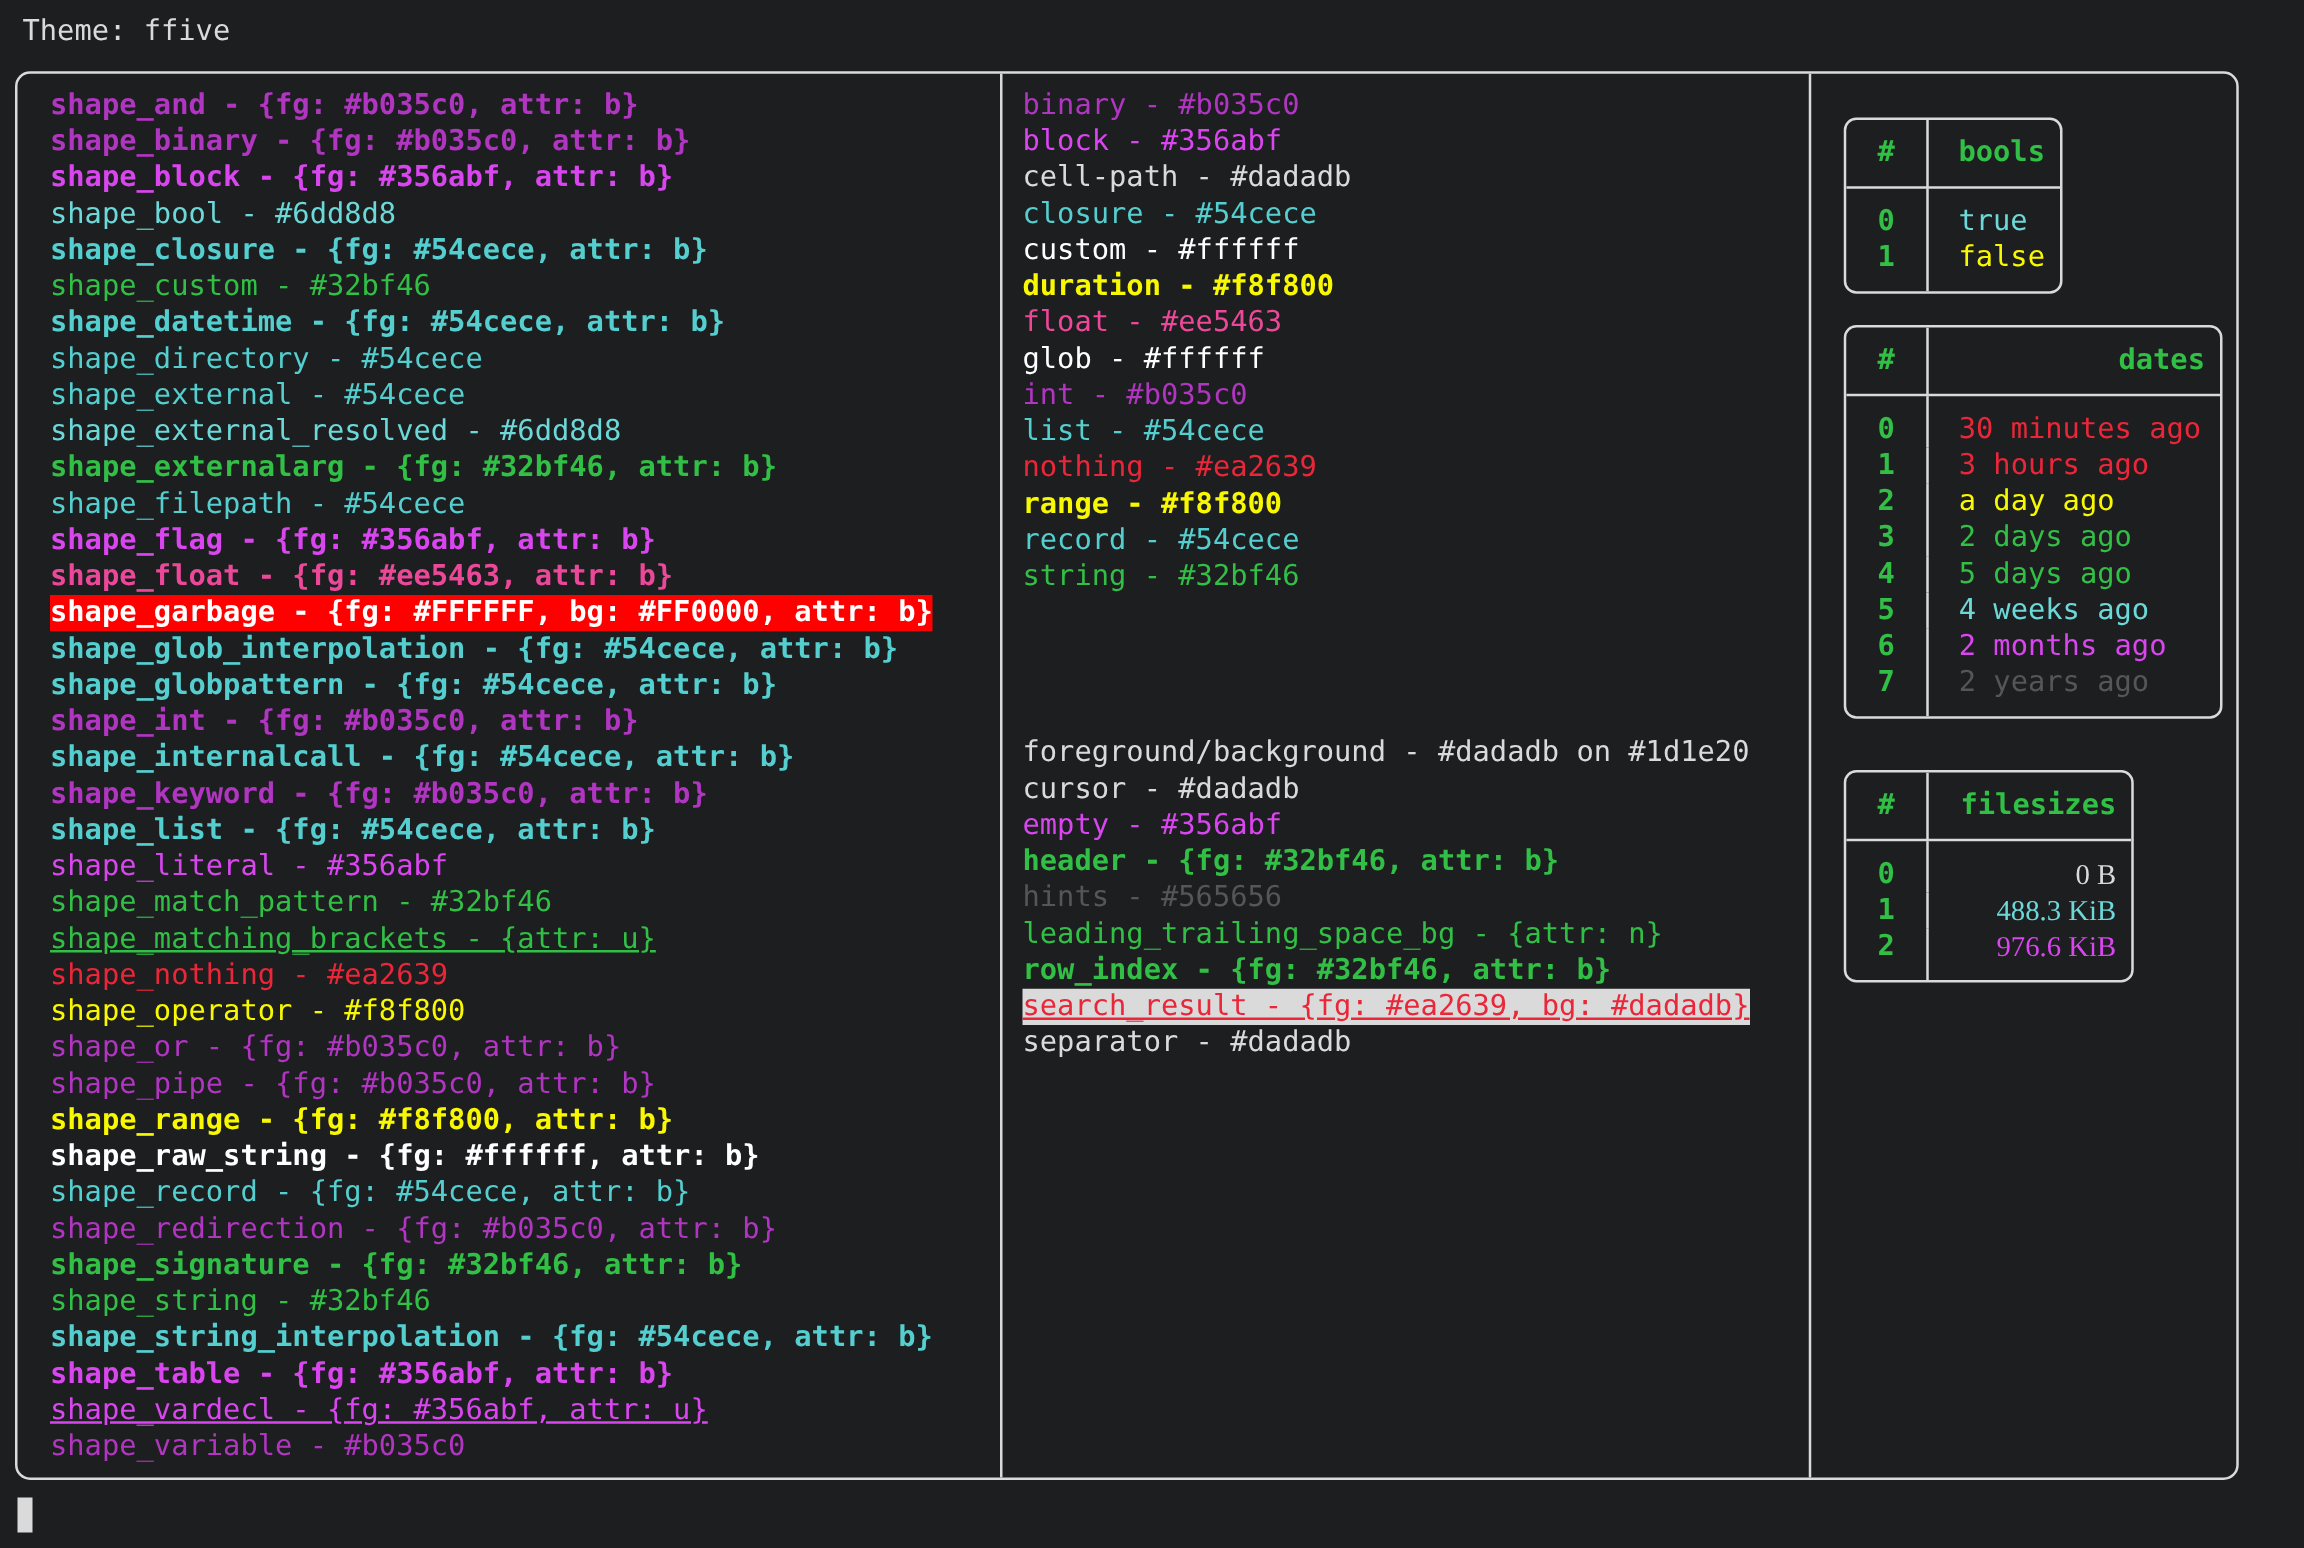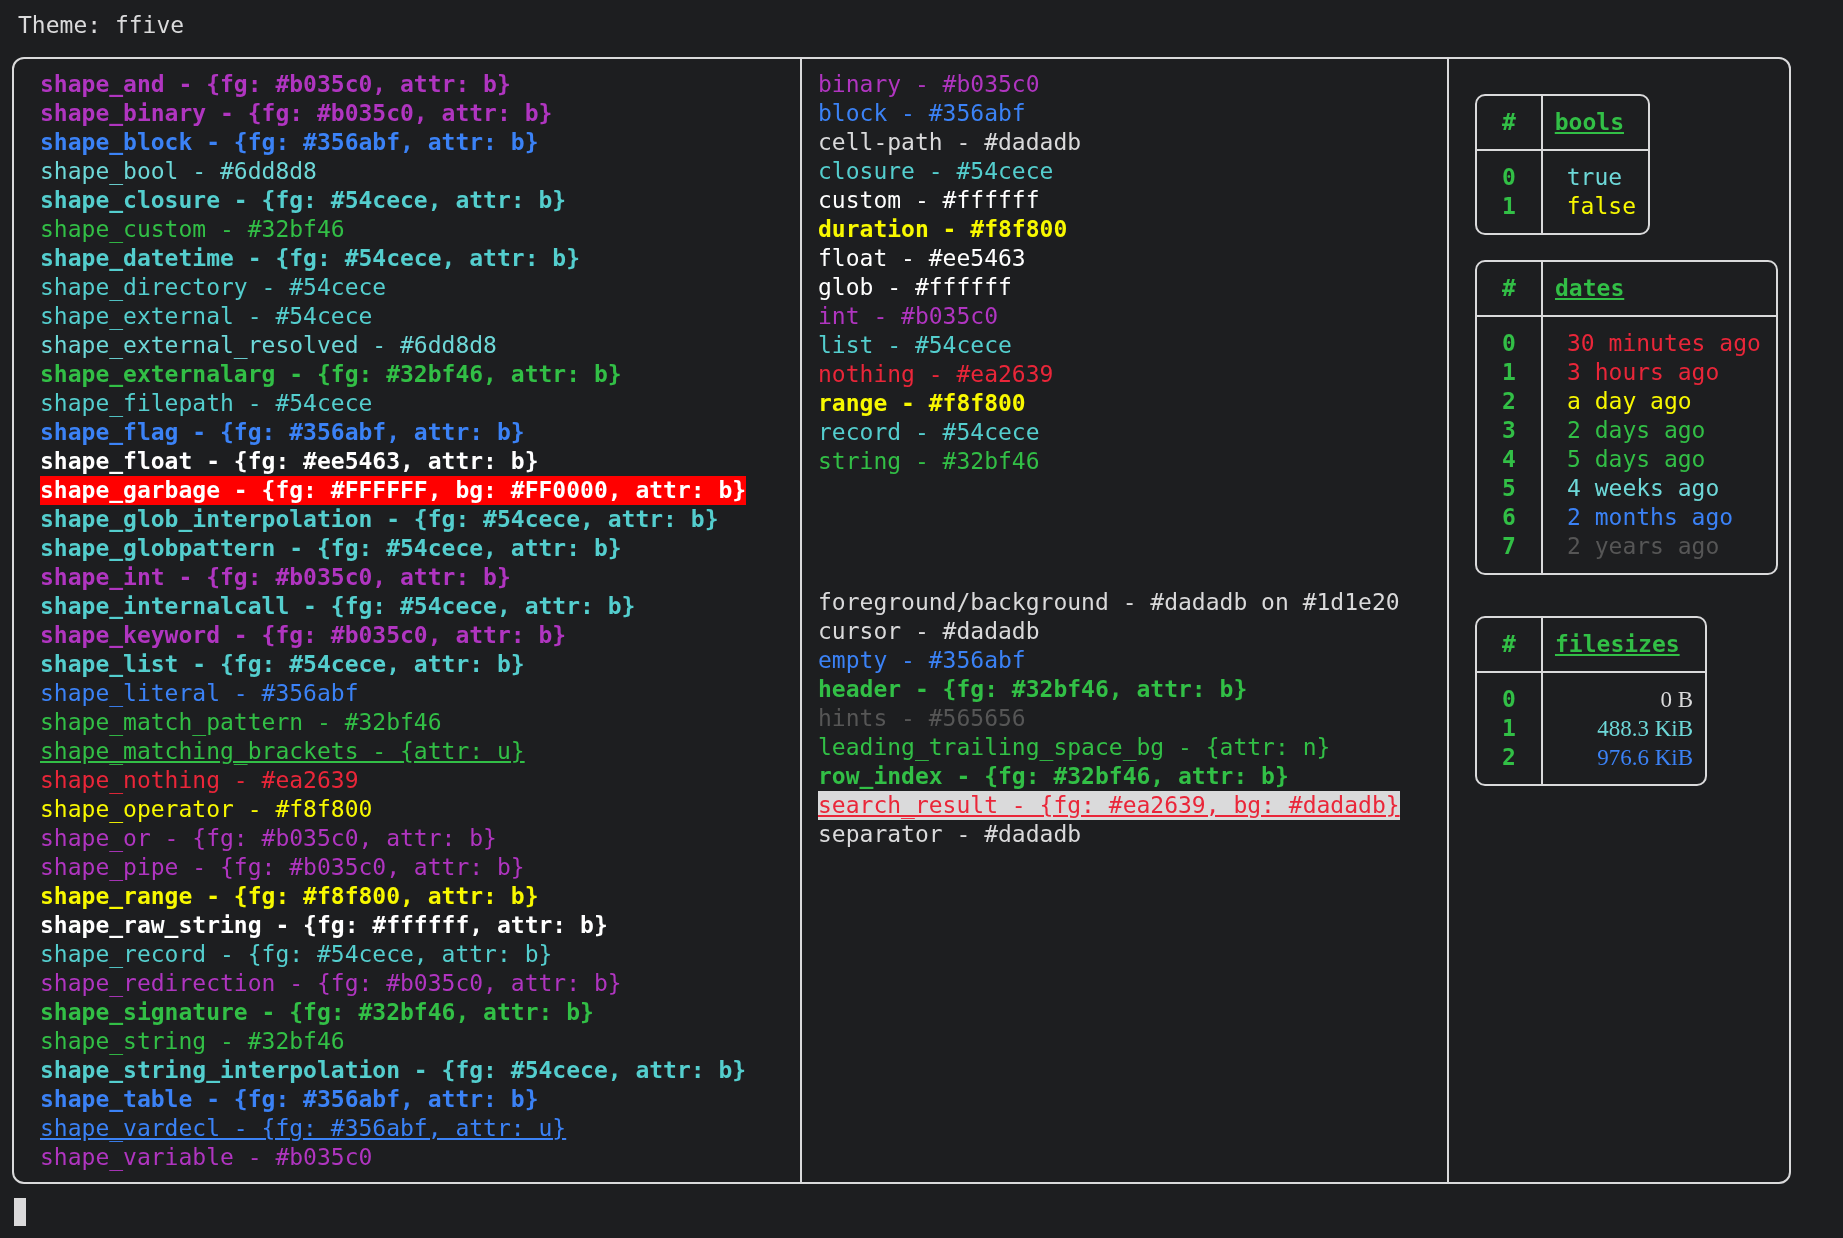--- a/index.html
+++ b/index.html
@@ -58,25 +58,25 @@
     line-height: 29px;
   }
   .col.left  { top: 70px; left: 40px; }
   .col.mid   { top: 70px; left: 818px; }
   .col.mid2  { top: 588px; left: 818px; }
 
   .row { height: 29px; white-space: pre; }
 
   
   .c-purple  { color: #b035c0; }
-  .c-blue    { color: #3b82f6; }
+  .c-blue    { color: #d946ef; }
   .c-cyanlt  { color: #6dd8d8; }
   .c-cyan    { color: #54cece; }
   .c-green   { color: #32bf46; }
-  .c-red     { color: #ffffff; }
+  .c-red     { color: #ec4899; }
   .c-red2    { color: #ea2639; }
   .c-yellow  { color: #f8f800; }
   .c-white   { color: #ffffff; }
   .c-fg      { color: #dadadb; }
   .c-grey    { color: #565656; }
   .b { font-weight: bold; }
   .u { text-decoration: underline; }
   .hl-garbage { background: #ff0000; color: #ffffff; font-weight: bold; }
   .hl-search  { background: #dadadb; color: #ea2639; text-decoration: underline; }
 
@@ -112,21 +112,21 @@
     color: #32bf46;
     font-weight: bold;
     text-align: center;
     border-right: 2px solid #dadadb;
     width: 40px;
   }
   .tbl tbody tr:first-child td { padding-top: 12px; }
   .tbl tbody tr:last-child  td { padding-bottom: 12px; }
   .tbl td.val { text-align: left; padding-left: 24px; }
   .tbl td.val.right { text-align: right; font-family: Liberation Serif, serif; }
-  .tbl thead th.hdr { text-align: left; text-decoration: underline; }
+  .tbl thead th.hdr { text-align: right; }
 
   .cursor-block {
     position: absolute;
     left: 14px;
     top: 1198px;
     width: 12px;
     height: 28px;
     background: #dadadb;
   }
 </style>

